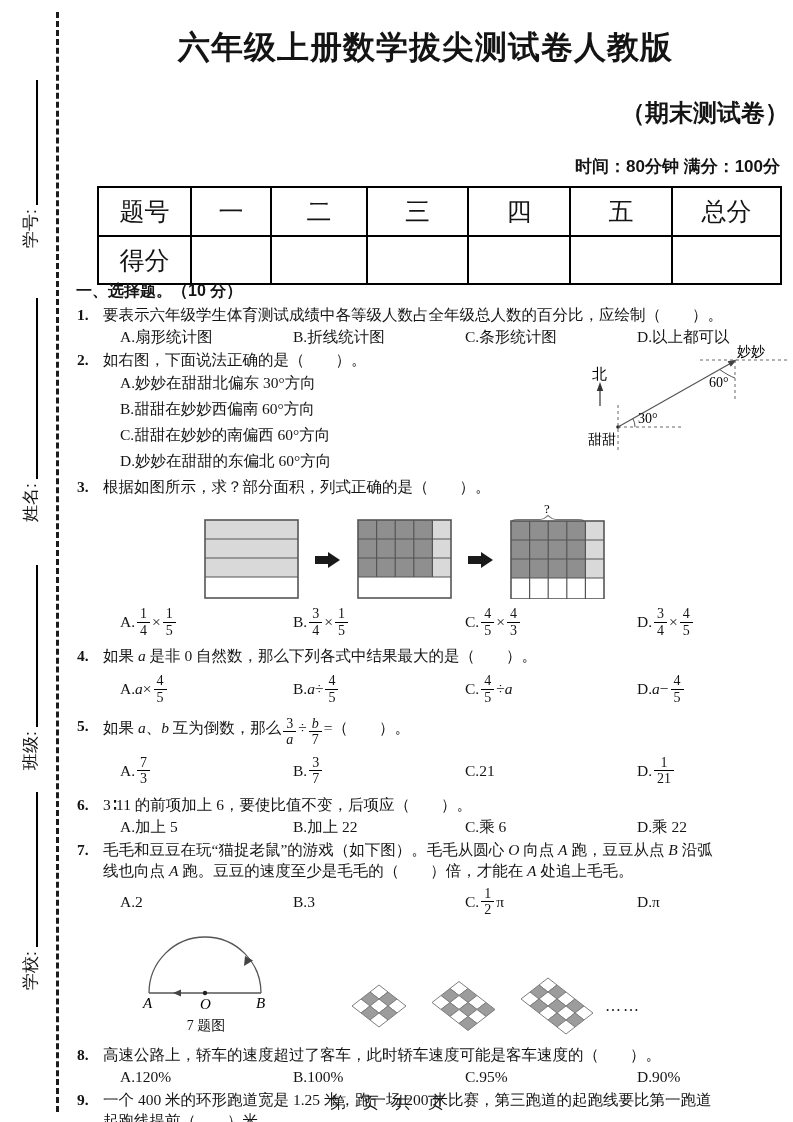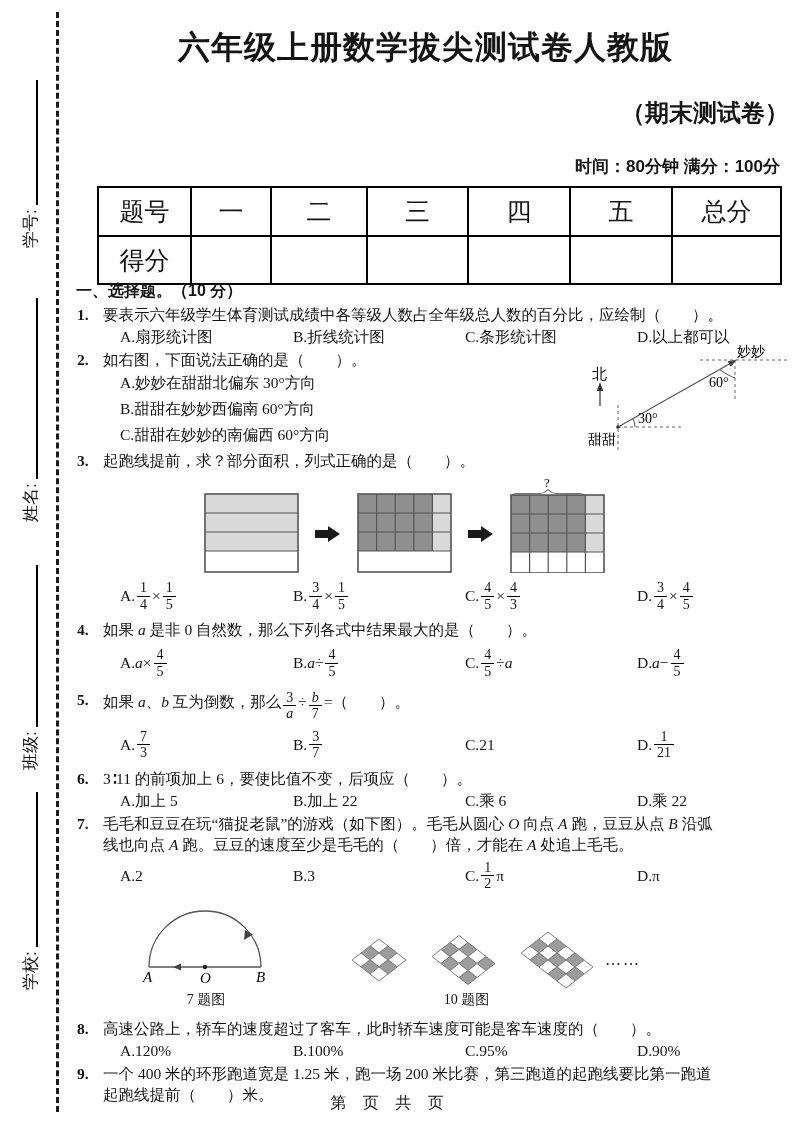--- a/index.html
+++ b/index.html
@@ -147,20 +147,21 @@
 
     <div class="q2wrap">
       <div class="qline">
         <span class="qnum">2.</span>
         <span class="qbody">如右图，下面说法正确的是（　　）。</span>
       </div>
       <div class="vlist">
         <div>A.妙妙在甜甜北偏东 30°方向</div>
         <div>B.甜甜在妙妙西偏南 60°方向</div>
         <div>C.甜甜在妙妙的南偏西 60°方向</div>
+        <div>D.妙妙在甜甜的东偏北 60°方向</div>
       </div>
       <svg class="q2diagram" viewBox="0 0 206 110">
         <text class="cjk" x="7" y="37" font-size="15">北</text>
         <line x1="15" y1="44" x2="15" y2="64" stroke="#333" stroke-width="1.2"></line>
         <polygon points="15,40 11.8,49 18.2,49" fill="#333"></polygon>
         <line x1="33" y1="85" x2="147" y2="20.5" stroke="#555" stroke-width="1.2"></line>
         <polygon points="152,17.5 145.8,24.8 142.6,19.2" fill="#444"></polygon>
         <circle cx="33" cy="85" r="1.8" fill="#222"></circle>
         <line x1="115" y1="18" x2="204" y2="18" stroke="#666" stroke-width="1" stroke-dasharray="3,3"></line>
         <line x1="150" y1="18" x2="150" y2="57" stroke="#666" stroke-width="1" stroke-dasharray="3,3"></line>
@@ -170,21 +171,21 @@
         <line x1="33" y1="85" x2="97" y2="85" stroke="#666" stroke-width="1" stroke-dasharray="3,3"></line>
         <path d="M50,85 Q50,80 47.8,76.6" fill="none" stroke="#555" stroke-width="1"></path>
         <text x="53" y="81" font-size="14">30°</text>
         <text class="cjk" x="152" y="14" font-size="14">妙妙</text>
         <text class="cjk" x="3" y="102" font-size="14">甜甜</text>
       </svg>
     </div>
 
     <div class="qline">
       <span class="qnum">3.</span>
-      <span class="qbody">起跑线提前，求？部分面积，列式正确的是（　　）。</span>
+      <span class="qbody">根据如图所示，求？部分面积，列式正确的是（　　）。</span>
     </div>
     <div class="gridrow">
       <svg width="95" height="80" viewBox="0 0 95 80">
         <rect x="1" y="1" width="93" height="57" fill="#d9d9d9" stroke="none"></rect>
         <rect x="1" y="58" width="93" height="21" fill="#ffffff" stroke="none"></rect>
         <rect x="1" y="1" width="93" height="78" fill="none" stroke="#555" stroke-width="1.6"></rect>
         <line x1="1" y1="20" x2="94" y2="20" stroke="#555" stroke-width="1.2"></line>
         <line x1="1" y1="39" x2="94" y2="39" stroke="#555" stroke-width="1.2"></line>
         <line x1="1" y1="58" x2="94" y2="58" stroke="#555" stroke-width="1.2"></line>
       </svg>
@@ -438,21 +439,20 @@
               <polygon points="214,29 223,36 214,43 205,36" fill="#ffffff" stroke="#7d7d7d" stroke-width="1"></polygon>
               <polygon points="223,36 232,43 223,50 214,43" fill="#9c9c9c" stroke="#7d7d7d" stroke-width="1"></polygon>
               <polygon points="178,15 187,22 178,29 169,22" fill="#ffffff" stroke="#7d7d7d" stroke-width="1"></polygon>
               <polygon points="187,22 196,29 187,36 178,29" fill="#9c9c9c" stroke="#7d7d7d" stroke-width="1"></polygon>
               <polygon points="196,29 205,36 196,43 187,36" fill="#ffffff" stroke="#7d7d7d" stroke-width="1"></polygon>
               <polygon points="205,36 214,43 205,50 196,43" fill="#9c9c9c" stroke="#7d7d7d" stroke-width="1"></polygon>
               <polygon points="214,43 223,50 214,57 205,50" fill="#ffffff" stroke="#7d7d7d" stroke-width="1"></polygon>
             </svg>
           <span class="dots">……</span>
         </div>
-        <div class="figcap" style="margin-right:60px;">10 题图</div>
       </div>
     </div>
 
     <div class="qline" style="margin-top:10px;">
       <span class="qnum">8.</span>
       <span class="qbody">高速公路上，轿车的速度超过了客车，此时轿车速度可能是客车速度的（　　）。</span>
     </div>
     <div class="opts">
       <span>A.120%</span>
       <span>B.100%</span>

